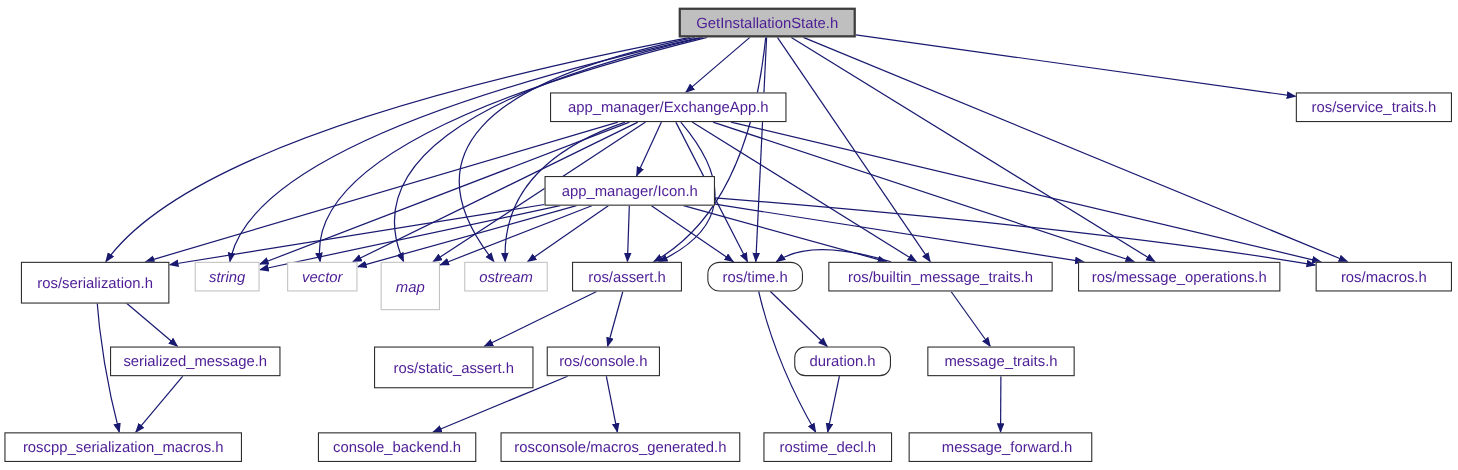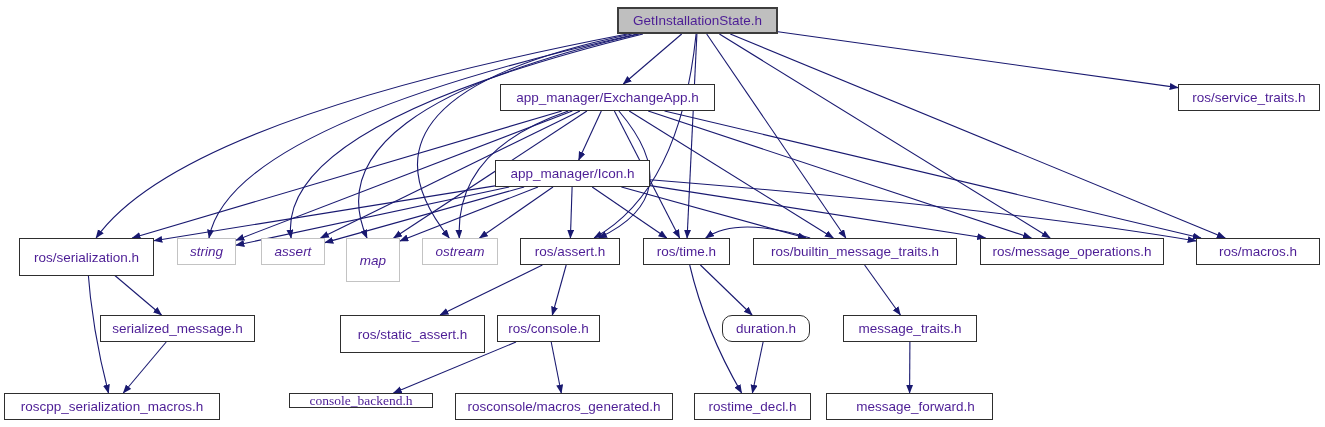--- a/index.html
+++ b/index.html
@@ -69,32 +69,32 @@
       <path d="M810.1,238 Q737,216 705.7,238" fill="none" stroke="#191970" stroke-width="1.1" marker-end="url(#arw)"></path>
       <path d="M909.9,342 L909.6,393" fill="none" stroke="#191970" stroke-width="1.1" marker-end="url(#arw)"></path>
     </svg>
   <div>
       <div class="node root" style="left: 617px; top: 7px; width: 161px; height: 27px;">GetInstallationState.h</div>
       <div class="node header" style="left: 500px; top: 84px; width: 215px; height: 27px;">app_manager/ExchangeApp.h</div>
       <div class="node header" style="left: 1178px; top: 84px; width: 142px; height: 27px; text-align: right;">ros/service_traits.h</div>
       <div class="node header" style="left: 495px; top: 160px; width: 155px; height: 27px;">app_manager/Icon.h</div>
       <div class="node header" style="left: 19px; top: 238px; width: 135px; height: 38px;">ros/serialization.h</div>
       <div class="node system" style="left: 177px; top: 238px; width: 59px; height: 27px;">string</div>
-      <div class="node system" style="left: 261px; top: 238px; width: 64px; height: 27px;">assert</div>
+      <div class="node system" style="left: 261px; top: 238px; width: 64px; height: 27px;">vector</div>
       <div class="node system" style="left: 346px; top: 238px; width: 54px; height: 44px;">map</div>
       <div class="node system" style="left: 422px; top: 238px; width: 76px; height: 27px;">ostream</div>
       <div class="node header" style="left: 520px; top: 238px; width: 100px; height: 27px;">ros/assert.h</div>
-      <div class="node header" style="left: 643px; top: 238px; width: 87px; height: 27px;">ros/time.h</div>
+      <div class="node header" style="left: 643px; top: 238px; width: 87px; height: 27px; border-radius: 11px;">ros/time.h</div>
       <div class="node header" style="left: 753px; top: 238px; width: 204px; height: 27px;">ros/builtin_message_traits.h</div>
       <div class="node header" style="left: 980px; top: 238px; width: 184px; height: 27px;">ros/message_operations.h</div>
       <div class="node header" style="left: 1196px; top: 238px; width: 124px; height: 27px;">ros/macros.h</div>
       <div class="node header" style="left: 100px; top: 315px; width: 155px; height: 27px;">serialized_message.h</div>
       <div class="node header" style="left: 340px; top: 315px; width: 145px; height: 38px;">ros/static_assert.h</div>
       <div class="node header" style="left: 497px; top: 315px; width: 103px; height: 27px;">ros/console.h</div>
       <div class="node header" style="left: 722px; top: 315px; width: 88px; height: 27px; border-radius: 10px;">duration.h</div>
       <div class="node header" style="left: 843px; top: 315px; width: 134px; height: 27px;">message_traits.h</div>
       <div class="node header" style="left: 4px; top: 393px; width: 216px; height: 27px;">roscpp_serialization_macros.h</div>
-      <div class="node header" style="left: 289px; top: 393px; width: 144px; height: 15px; font-family: Liberation Serif, serif;">console_backend.h</div>
+      <div class="node header" style="left: 289px; top: 393px; width: 144px; height: 27px;">console_backend.h</div>
       <div class="node header" style="left: 455px; top: 393px; width: 218px; height: 27px;">rosconsole/macros_generated.h</div>
       <div class="node header" style="left: 694px; top: 393px; width: 117px; height: 27px;">rostime_decl.h</div>
       <div class="node header" style="left: 826px; top: 393px; width: 167px; height: 27px; padding-left: 12px;">message_forward.h</div>
     </div>
 </div>
 
 </body></html>

